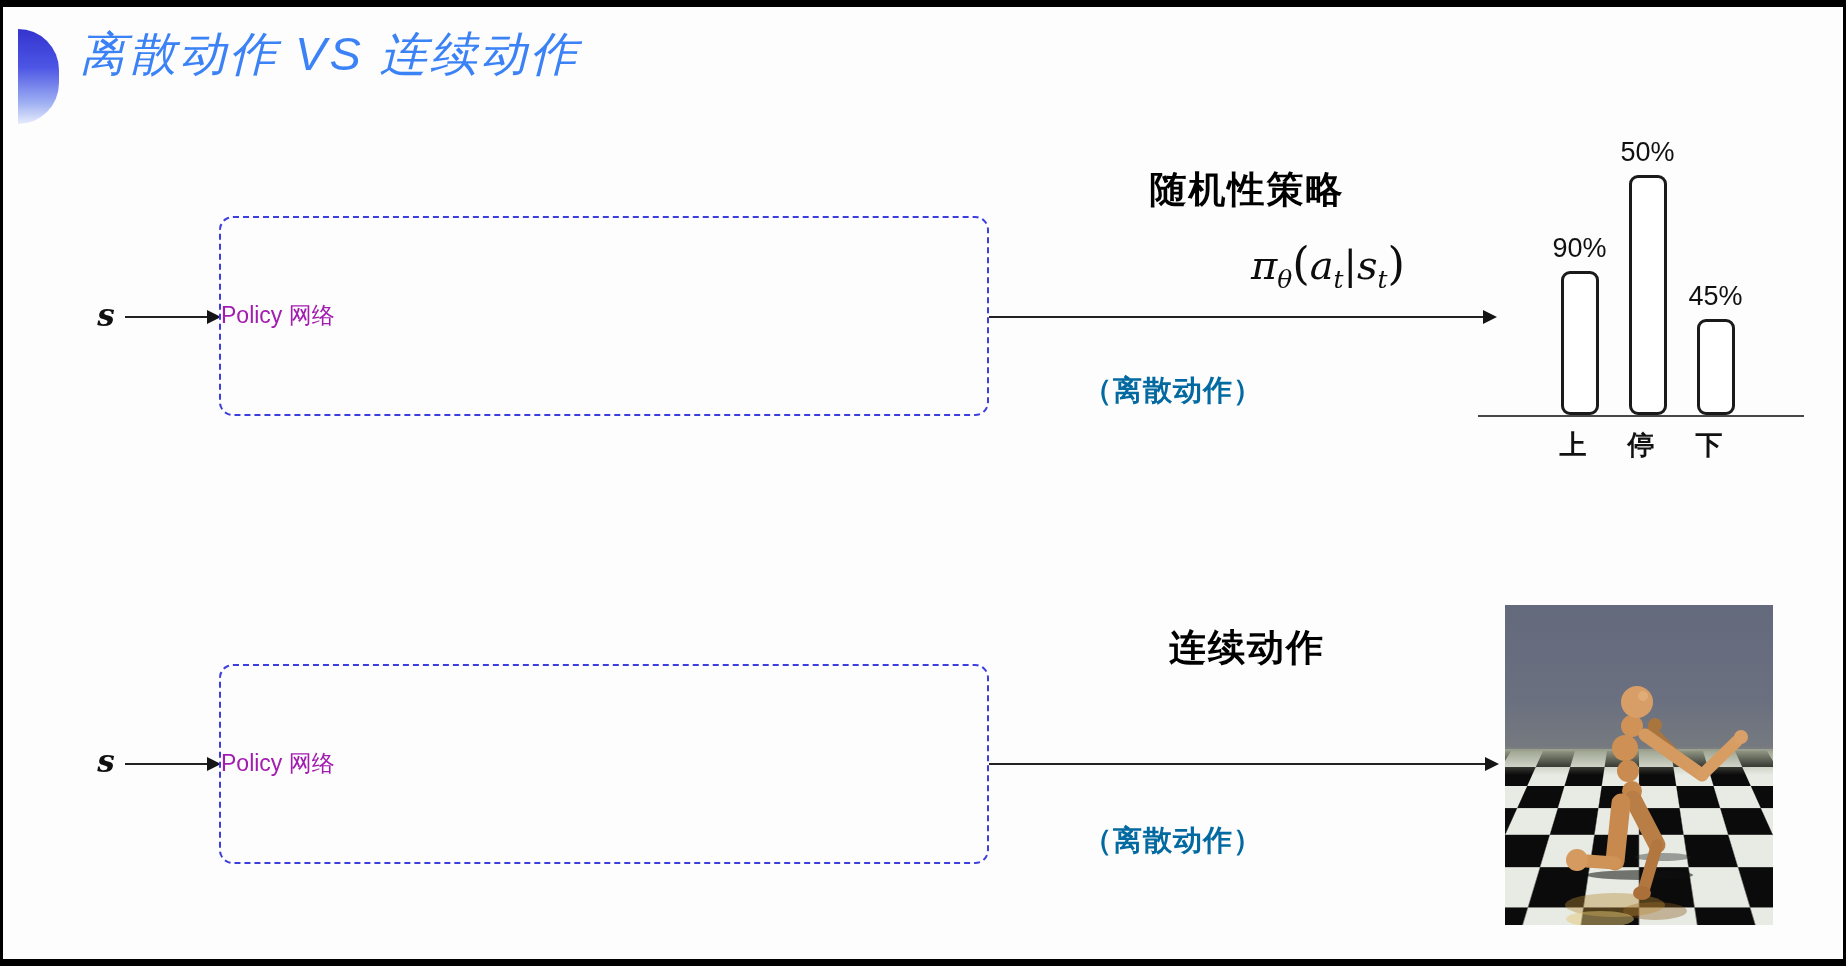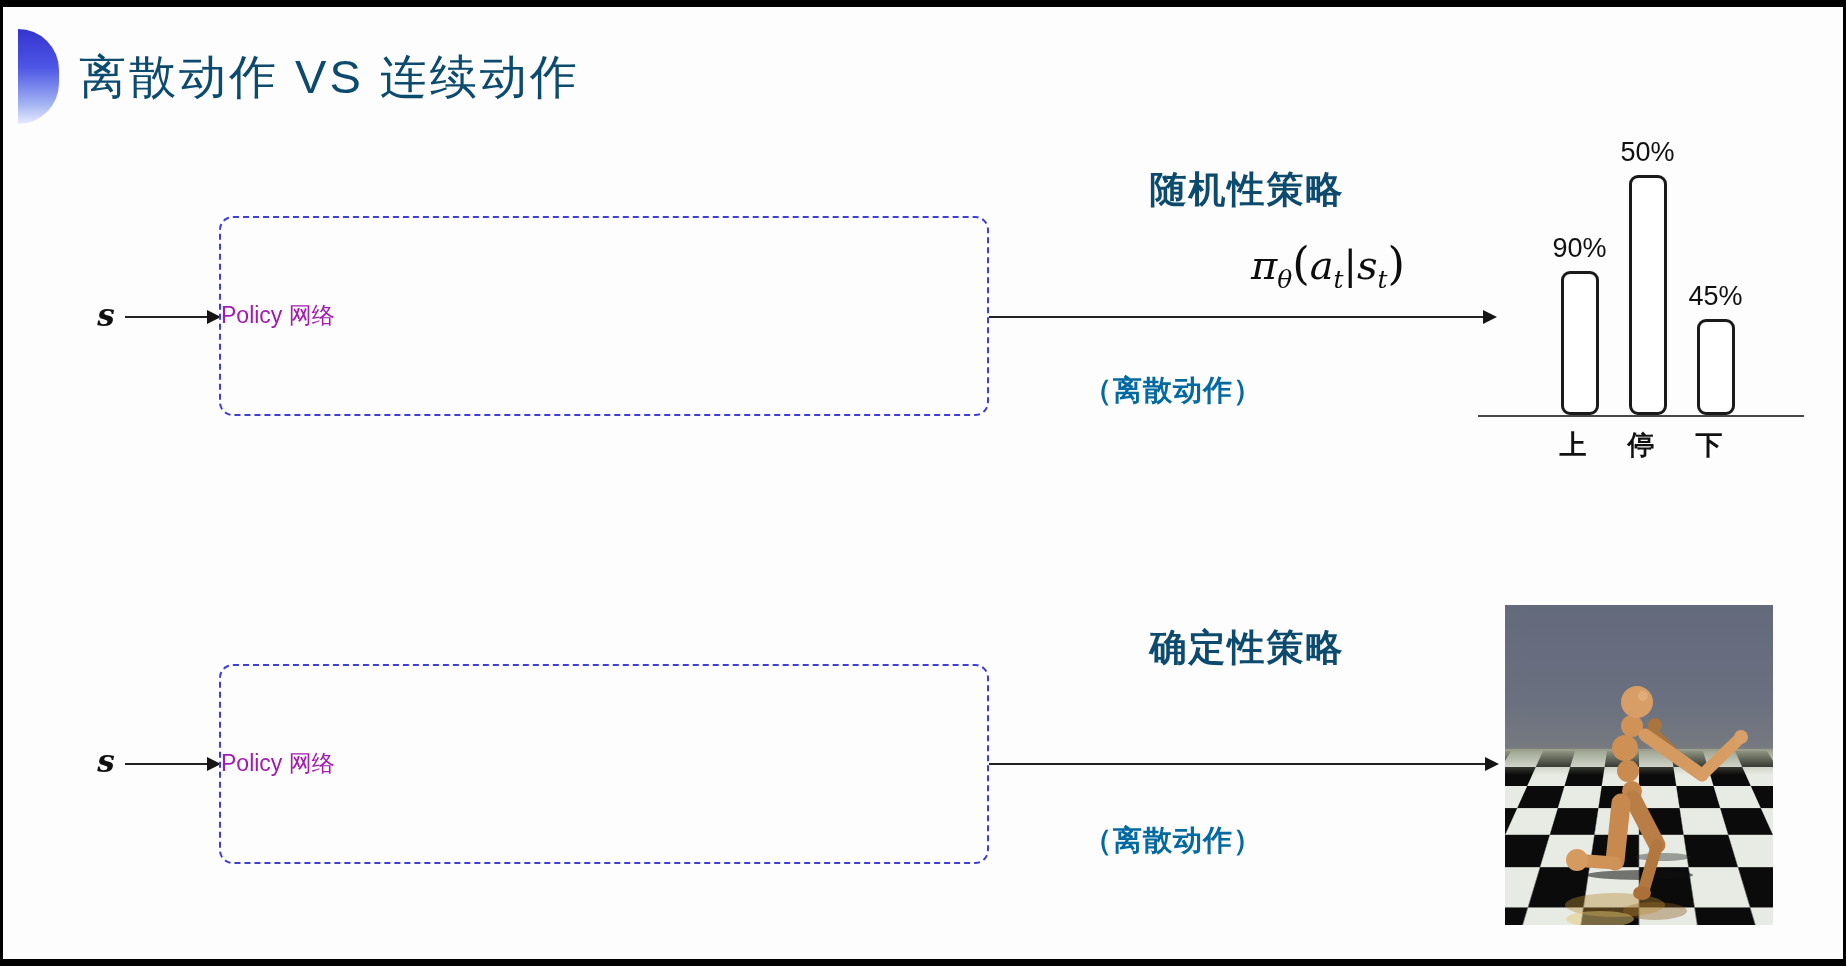--- a/index.html
+++ b/index.html
@@ -5,22 +5,22 @@
   * { margin:0; padding:0; box-sizing:border-box; }
   html,body { width:1846px; height:966px; background:#000; overflow:hidden;
               font-family:"Liberation Sans", sans-serif; }
   .slide { position:absolute; left:3px; top:7px; width:1840px; height:952px;
            background:#fdfdfd; overflow:hidden; }
 
   
   .deco { position:absolute; left:15px; top:22px; width:41px; height:95px;
           border-radius:0 48px 48px 0;
           background:linear-gradient(180deg,#3434cf 0%,#4c55e4 40%,#9fb0f2 78%,#e7ecfc 100%); }
-  .title { position:absolute; left:76px; top:39px; font-size:47px; color:#0c4a6e;
-           letter-spacing:3px; white-space:nowrap; }
+  .title { position:absolute; left:76px; top:16px; font-size:47px; color:#3b82f6;
+           letter-spacing:3px; white-space:nowrap;font-style:italic; }
 
   
   .pbox { position:absolute; left:216px; width:770px; height:200px;
           border:2px dashed #3e3edd; border-radius:14px; background:transparent; }
   .pbox .plabel { width:100%; line-height:194px;
                   font-size:23px; color:#a21caf; }
   .box1 { top:209px; } .box2 { top:657px; }
 
   
   .s-label { position:absolute; left:86px; width:34px; text-align:center;
@@ -29,21 +29,21 @@
 
   
   .arrow { position:absolute; height:14px; }
   .arrow .shaft { position:absolute; left:0; top:6px; height:2px; background:#222; right:13px; }
   .arrow .head  { position:absolute; right:0; top:0; width:0; height:0;
                   border-top:7px solid transparent; border-bottom:7px solid transparent;
                   border-left:14px solid #151515; }
 
   
   .policy-heading { position:absolute; width:320px; text-align:center;
-                    font-size:37px; font-weight:bold; color:#0c4a6e; letter-spacing:2px; }
+                    font-size:37px; font-weight:bold; color:#000000; letter-spacing:2px; }
   .formula { position:absolute; width:320px; text-align:right;
              font-family:"DejaVu Serif", serif; font-size:40px; color:#0d0d0d; }
   .formula .it { font-style:italic; }
   .formula sub { font-size:0.62em; font-style:italic; }
   .formula .paren { font-size:1.12em; }
   .action-label { position:absolute; width:320px; text-align:left;
                   font-size:29px; font-weight:bold; color:#0369a1; letter-spacing:1px; }
 
   
   .chart-bars { position:absolute; left:1475px; top:108px; width:326px; height:300px;
@@ -124,21 +124,21 @@
     <div class="shaft"></div>
     <div class="head"></div>
   </div>
   <div class="pbox box2">
     <div class="plabel">Policy 网络</div>
   </div>
   <div class="arrow" style="left:986px; top:750px; width:510px;">
     <div class="shaft"></div>
     <div class="head"></div>
   </div>
-  <div class="policy-heading" style="left:1084px; top:616px;">确定性策略</div>
+  <div class="policy-heading" style="left:1084px; top:616px;">连续动作</div>
   <div class="action-label" style="left:1080px; top:814px;">（离散动作）</div>
 
   <div class="scene">
     <div class="sky"></div>
     <div class="floor-wrap">
       <div class="floor"></div>
     </div>
     <div class="haze"></div>
     <svg viewBox="0 0 268 320">
 

